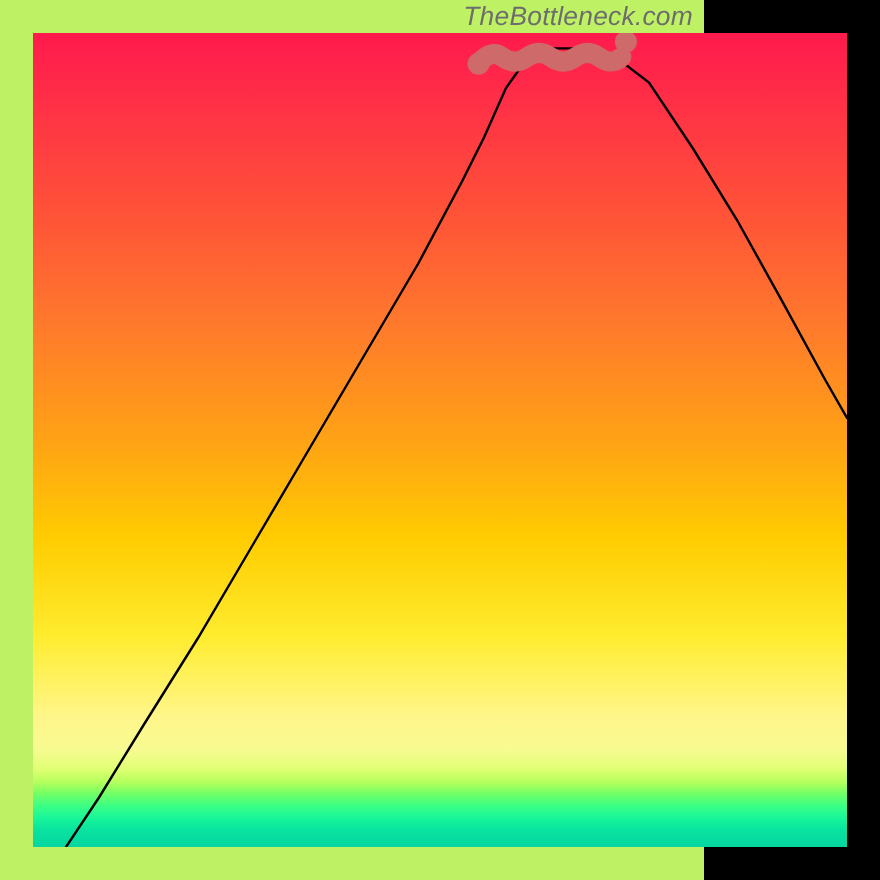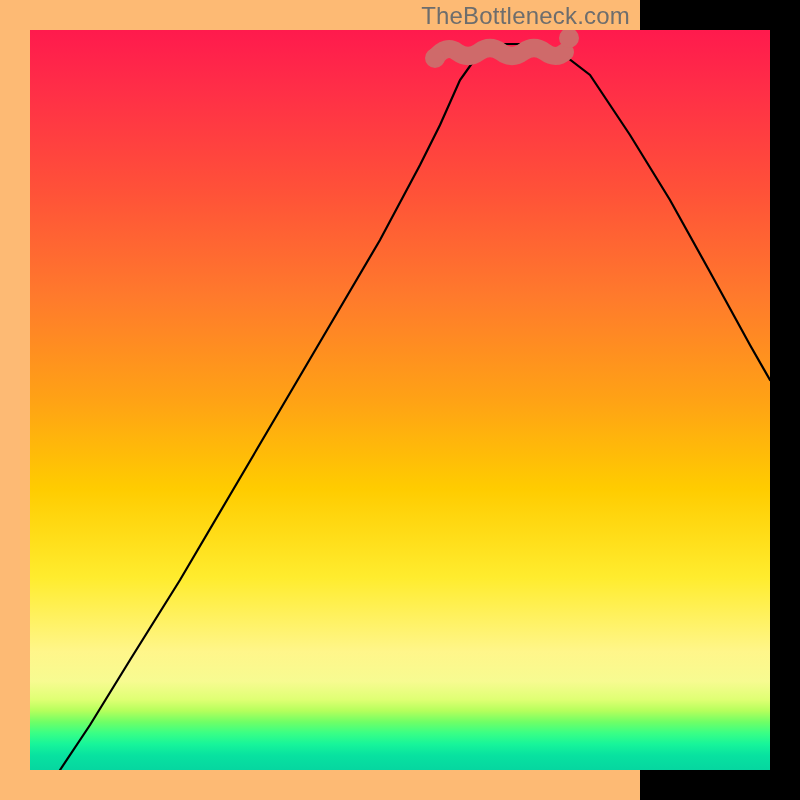--- a/index.html
+++ b/index.html
@@ -10,21 +10,22 @@
     overflow: hidden;
     background: #000;
     font-family: Arial, Helvetica, sans-serif;
   }
   .frame {
     position: absolute;
     left: 0;
     top: 0;
     width: 640px;
     height: 800px;
-    background: #fdba74;
+    background: #bef264;
+    font-style: italic;
   }
   .plot {
     position: absolute;
     left: 30px;
     top: 30px;
     width: 740px;
     height: 740px;
     
     background: linear-gradient(to bottom,
       #ff1a4d 0%,

